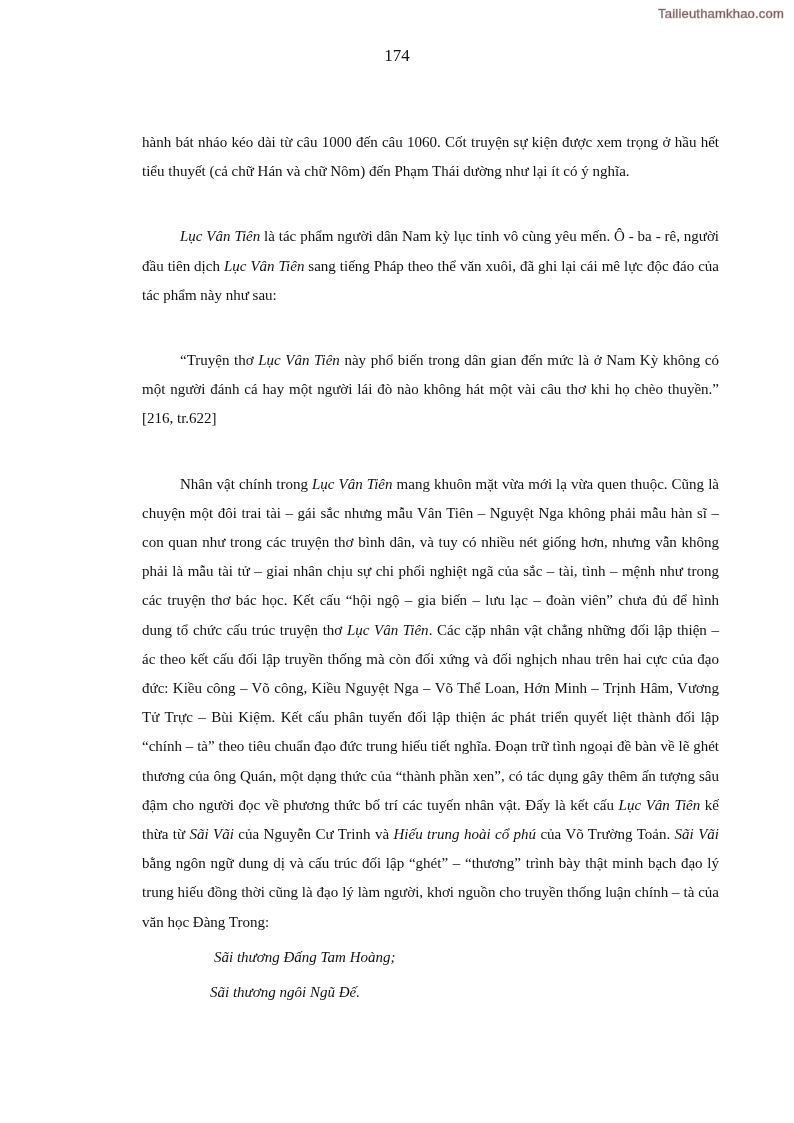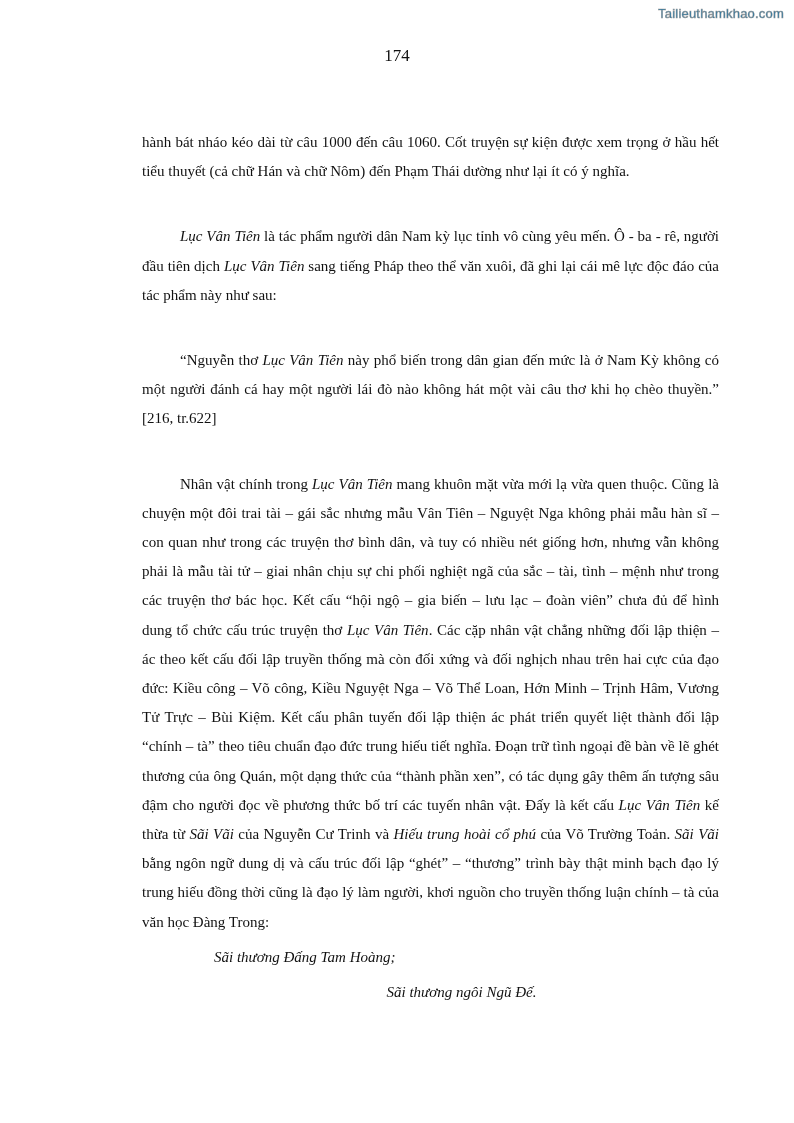--- a/index.html
+++ b/index.html
@@ -14,21 +14,21 @@
       overflow: hidden;
       font-family: "Liberation Serif", "DejaVu Serif", serif;
       color: #111111;
     }
     .watermark {
       position: absolute;
       top: 6px;
       right: 10px;
       font-family: "Liberation Sans", "DejaVu Sans", sans-serif;
       font-size: 13px;
-      color: #0369a1;
+      color: #7f1d1d;
       -webkit-text-stroke: 0.6px #9a9a9a;
       letter-spacing: 0.2px;
     }
     .page-number {
       position: absolute;
       top: 46px;
       left: 0;
       width: 794px;
       text-align: center;
       font-size: 17px;
@@ -50,35 +50,35 @@
     .para.indent {
       text-indent: 38px;
       margin-top: 36px;
     }
     .para span.i { font-style: italic; }
     .verse {
       margin: 6px;
       font-style: italic;
     }
     .verse.v1 { padding-left: 66px; }
-    .verse.v2 { padding-left: 62px; text-align: center; }
+    .verse.v2 { padding-left: 62px; }
   </style>
 </head>
 <body>
 
 <div class="watermark">Tailieuthamkhao.com</div>
 
 <div class="page-number">174</div>
 
 <div class="content">
   <p class="para">
     <span>hành bát nháo kéo dài từ câu 1000 đến câu 1060. Cốt truyện sự kiện được xem trọng ở hầu hết tiểu thuyết (cả chữ Hán và chữ Nôm) đến Phạm Thái dường như lại ít có ý nghĩa.</span>
   </p>
 
   <p class="para indent"><span class="i">Lục Vân Tiên</span><span> là tác phẩm người dân Nam kỳ lục tỉnh vô cùng yêu mến. Ô - ba - rê, người đầu tiên dịch </span><span class="i">Lục Vân Tiên</span><span> sang tiếng Pháp theo thể văn xuôi, đã ghi lại cái mê lực độc đáo của tác phẩm này như sau:</span></p>
 
-  <p class="para indent"><span>“Nguyễn thơ </span><span class="i">Lục Vân Tiên</span><span> này phổ biến trong dân gian đến mức là ở Nam Kỳ không có một người đánh cá hay một người lái đò nào không hát một vài câu thơ khi họ chèo thuyền.” [216, tr.622]</span></p>
+  <p class="para indent"><span>“Truyện thơ </span><span class="i">Lục Vân Tiên</span><span> này phổ biến trong dân gian đến mức là ở Nam Kỳ không có một người đánh cá hay một người lái đò nào không hát một vài câu thơ khi họ chèo thuyền.” [216, tr.622]</span></p>
 
   <p class="para indent"><span>Nhân vật chính trong </span><span class="i">Lục Vân Tiên</span><span> mang khuôn mặt vừa mới lạ vừa quen thuộc. Cũng là chuyện một đôi trai tài – gái sắc nhưng mẫu Vân Tiên – Nguyệt Nga không phải mẫu hàn sĩ – con quan như trong các truyện thơ bình dân, và tuy có nhiều nét giống hơn, nhưng vẫn không phải là mẫu tài tử – giai nhân chịu sự chi phối nghiệt ngã của sắc – tài, tình – mệnh như trong các truyện thơ bác học. Kết cấu “hội ngộ – gia biến – lưu lạc – đoàn viên” chưa đủ để hình dung tổ chức cấu trúc truyện thơ </span><span class="i">Lục Vân Tiên</span><span>. Các cặp nhân vật chẳng những đối lập thiện – ác theo kết cấu đối lập truyền thống mà còn đối xứng và đối nghịch nhau trên hai cực của đạo đức: Kiều công – Võ công, Kiều Nguyệt Nga – Võ Thể Loan, Hớn Minh – Trịnh Hâm, Vương Tử Trực – Bùi Kiệm. Kết cấu phân tuyến đối lập thiện ác phát triển quyết liệt thành đối lập “chính – tà” theo tiêu chuẩn đạo đức trung hiếu tiết nghĩa. Đoạn trữ tình ngoại đề bàn về lẽ ghét thương của ông Quán, một dạng thức của “thành phần xen”, có tác dụng gây thêm ấn tượng sâu đậm cho người đọc về phương thức bố trí các tuyến nhân vật. Đấy là kết cấu </span><span class="i">Lục Vân Tiên</span><span> kế thừa từ </span><span class="i">Sãi Vãi</span><span> của Nguyễn Cư Trinh và </span><span class="i">Hiếu trung hoài cổ phú</span><span> của Võ Trường Toản. </span><span class="i">Sãi Vãi</span><span> bằng ngôn ngữ dung dị và cấu trúc đối lập “ghét” – “thương” trình bày thật minh bạch đạo lý trung hiếu đồng thời cũng là đạo lý làm người, khơi nguồn cho truyền thống luận chính – tà của văn học Đàng Trong:</span><span class="i"></span><span></span></p>
 
   <p class="verse v1">Sãi thương Đấng Tam Hoàng;</p>
   <p class="verse v2">Sãi thương ngôi Ngũ Đế.</p>
 </div>
 
 </body></html>

